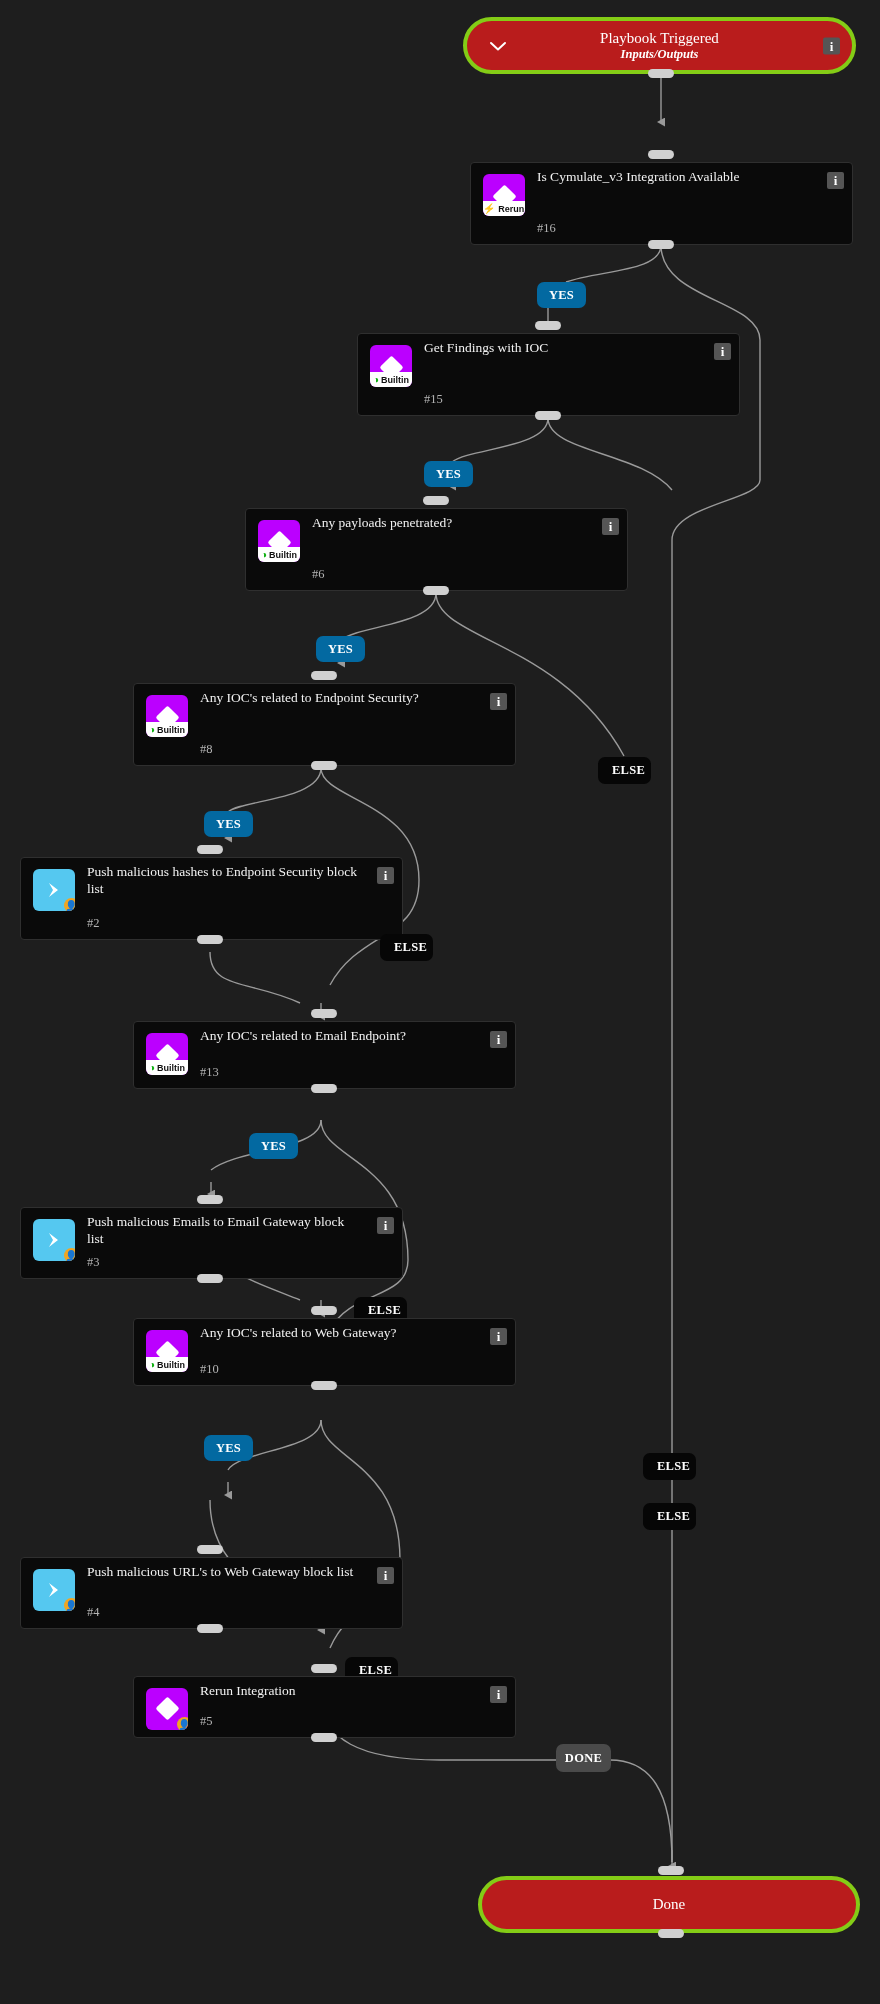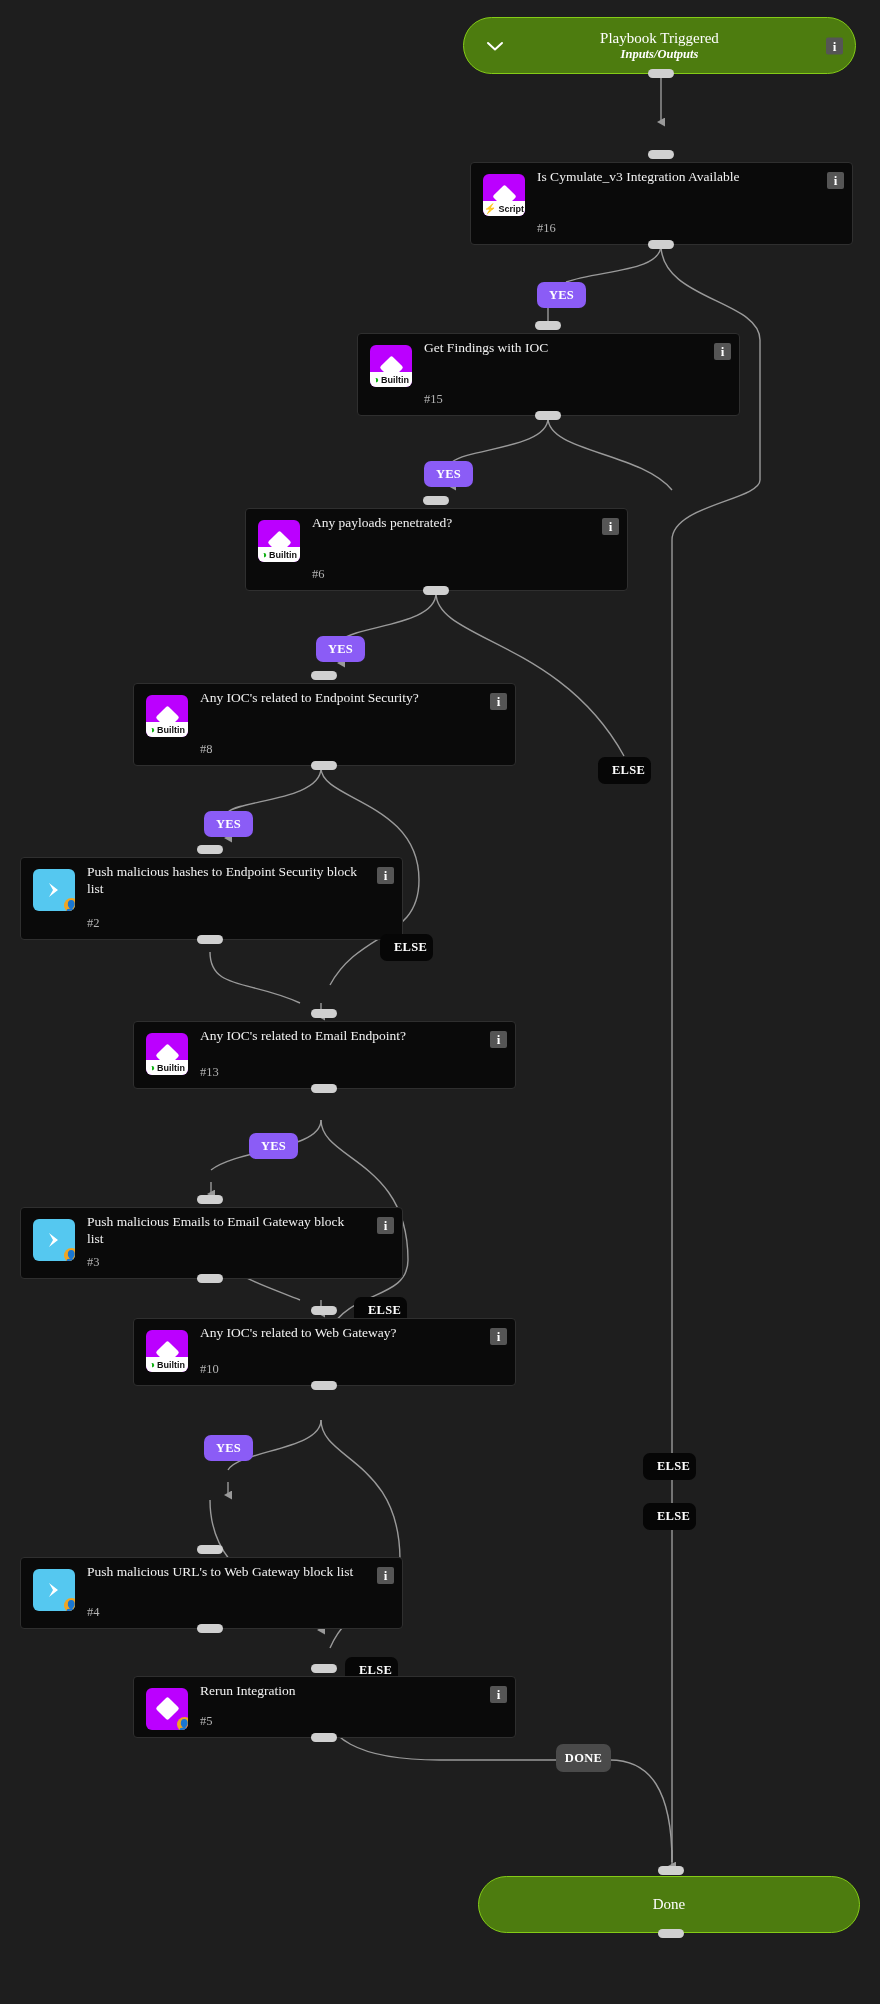--- a/index.html
+++ b/index.html
@@ -19,22 +19,22 @@
   #edges {
     position: absolute;
     left: 0; top: 0;
     width: 880px; height: 2004px;
     pointer-events: none;
   }
 
   
   .pill {
     position: absolute;
-    background: #4d7c0f;
-    border: 1px solid #84cc16;
+    background: #b91c1c;
+    border: 4px solid #84cc16;
     border-radius: 40px;
     display: flex;
     align-items: center;
     justify-content: center;
   }
   .pill .pill-title {
     color: #ffffff;
     font-size: 15px;
     text-align: center;
     line-height: 1.15;
@@ -188,21 +188,21 @@
     color: #ffffff;
     font-size: 12.5px;
     font-weight: bold;
     text-align: center;
     line-height: 1;
     display: flex;
     align-items: center;
     justify-content: center;
     letter-spacing: 0.3px;
   }
-  .blabel.yes  { background: #8b5cf6; }
+  .blabel.yes  { background: #0369a1; }
   .blabel.else { background: #060606; padding-left: 8px; }
   .blabel.done { background: #4a4a4a; }
 </style>
 </head>
 <body>
 
 <div id="canvas">
 
   <svg id="edges" viewBox="0 0 880 2004" width="880" height="2004">
     <defs>
@@ -269,21 +269,21 @@
     <span class="pill-info">i</span>
   </div>
   <div class="port" style="left:648px; top:69px;"></div>
 
   <div class="port" style="left:648px; top:150px;"></div>
   <div class="task" style="left:470px; top:162px; width:383px; height:83px;">
     <div class="task-icon magenta">
       <div class="diamond"></div>
       <div class="badge-strip script">
         <span class="b-glyph">⚡</span>
-        <span>Script</span>
+        <span>Rerun</span>
       </div>
     </div>
     <div class="task-title">Is Cymulate_v3 Integration Available</div>
     <div class="task-id">#16</div>
     <span class="task-info">i</span>
   </div>
   <div class="port" style="left:648px; top:240px;"></div>
 
   <div class="blabel yes" style="left:537px; top:282px; width:49px; height:26px;">
     <span>YES</span>

